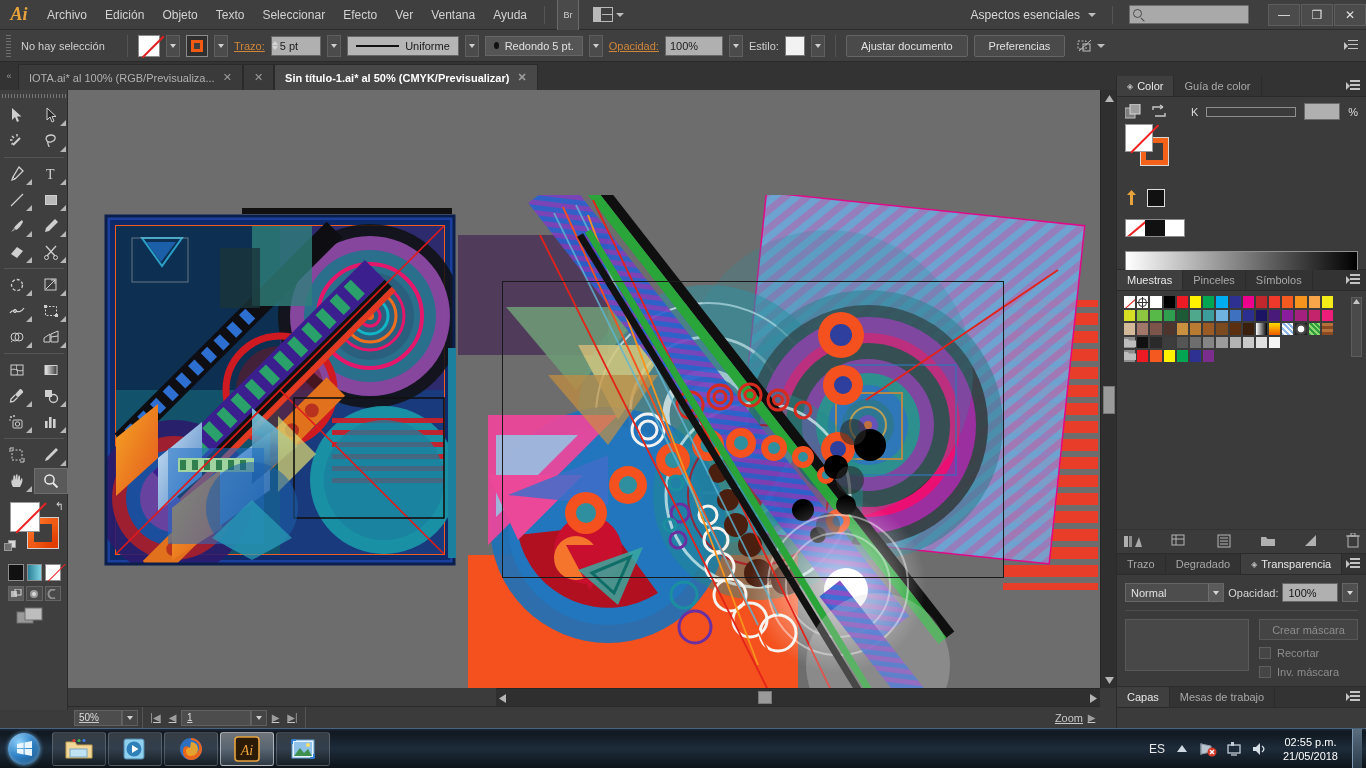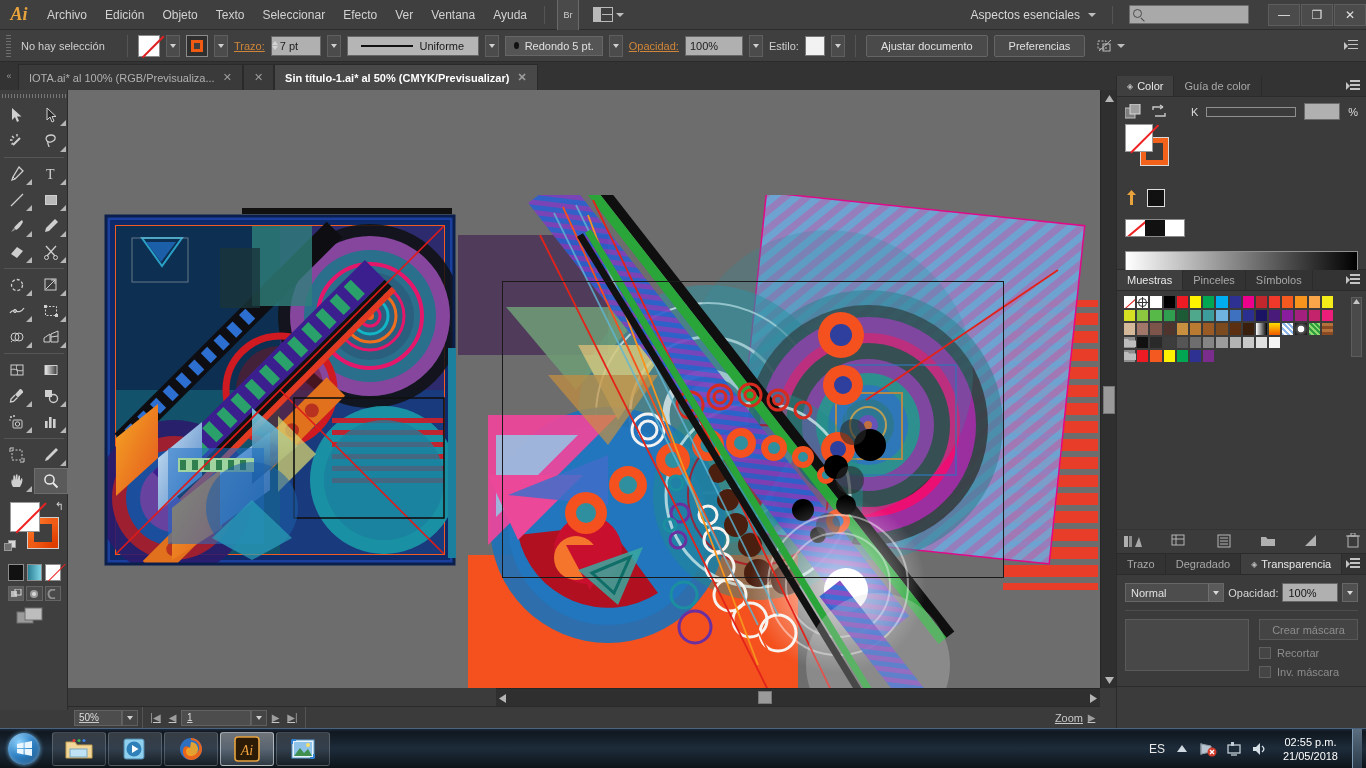--- a/index.html
+++ b/index.html
@@ -365,26 +365,26 @@
       </div>
     <div class="mini-arrow">
         <i></i>
       </div>
     <div class="cb-link">Trazo:</div>
     <div style="display:flex;align-items:center;background:#b0b0b0;border:1px solid #666;height:20px;">
       <div class="spinner">
           <i class="up"></i>
           <i class="dn"></i>
         </div>
-      <div style="color:#1c1c1c;font-size:11px;width:40px;">7 pt</div>
+      <div style="color:#1c1c1c;font-size:11px;width:40px;">5 pt</div>
     </div>
     <div class="mini-arrow">
         <i></i>
       </div>
-    <div class="combo" style="width:132px">
+    <div class="combo" style="width:112px">
       <span class="line-preview"></span>
       <span>Uniforme</span>
     </div>
     <div class="mini-arrow">
         <i></i>
       </div>
     <div class="combo dark" style="width:98px">
       <span class="dot-preview"></span>
       <span>Redondo 5 pt.</span>
     </div>
@@ -1386,20 +1386,35 @@
               <span class="chk"></span>
               <span>Inv. máscara</span>
             </div>
           </div>
         </div>
       </div>
     </div>
 
 
     <div class="panel" style="border-top:1px solid #2b2b2b;">
+      <div class="panel-tabs">
+        <div class="ptab active">
+          <span>Capas</span>
+        </div>
+        <div class="ptab">
+          <span>Mesas de trabajo</span>
+        </div>
+        <div class="ptab-menu">
+          <div class="panel-menu-ico">
+              <span></span>
+              <span></span>
+              <span></span>
+            </div>
+        </div>
+      </div>
       <div style="height:8px;background:#3b3b3b;"></div>
     </div>
   </div>
 
   <div class="taskbar">
     <div class="start-orb">
       <div class="orb">
         <svg width="17" height="17" viewBox="0 0 17 17">
           <path d="M1 4 L7.6 2.6 L7.6 8 L1 8 Z" fill="#eaf6ff"></path>
           <path d="M8.6 2.4 L16 1 L16 8 L8.6 8 Z" fill="#eaf6ff"></path>

